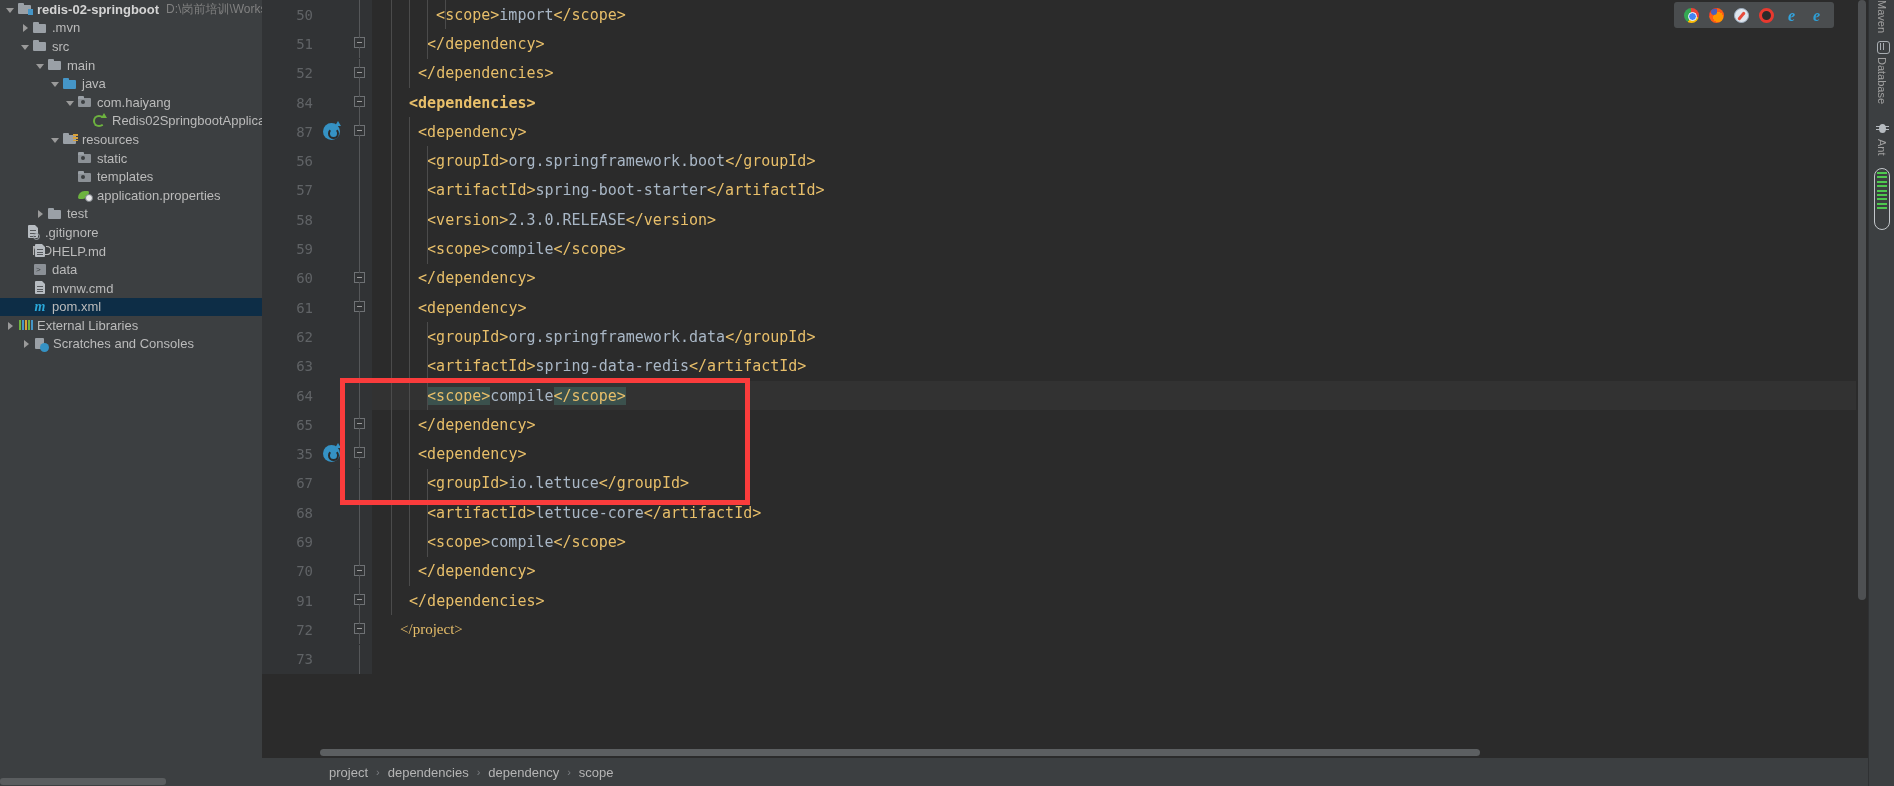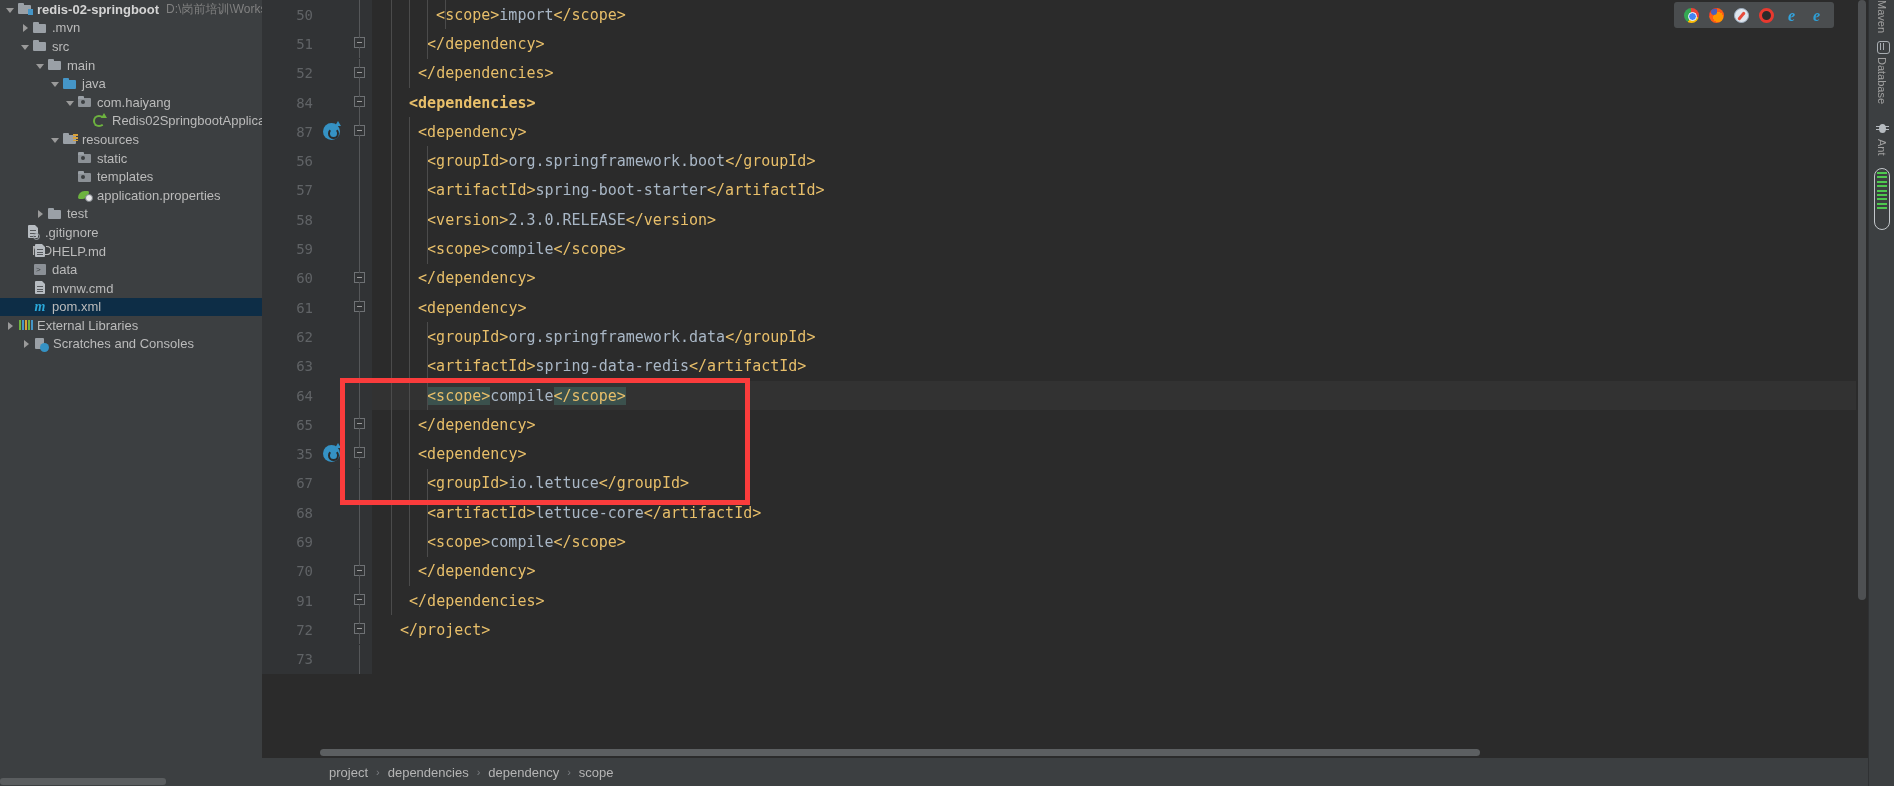--- a/index.html
+++ b/index.html
@@ -805,21 +805,21 @@
           <div class="code-text"><div class="indent-guide" style="left: 19.02px;"></div><span style="padding-left: 27.06px;"><span class="tag">&lt;/dependencies&gt;</span></span></div>
         </div>
         <div class="code-line">
           <div class="gutter">72</div>
           <div class="gutter-ico"></div>
           <div class="fold">
             <div class="box"></div>
             <div class="vline half-top"></div>
             <div class="vline half-bot"></div>
           </div>
-          <div class="code-text"><span style="padding-left: 18.04px;"><span class="tag">&lt;/project&gt;</span></span></div>
+          <div class="code-text"><span style="padding-left: 18.04px; font-family: Liberation Serif, serif;"><span class="tag">&lt;/project&gt;</span></span></div>
         </div>
         <div class="code-line">
           <div class="gutter">73</div>
           <div class="gutter-ico"></div>
           <div class="fold">
             <div class="vline"></div>
           </div>
           <div class="code-text"><span style="padding-left: 18.04px;"></span></div>
         </div>
       </div>

